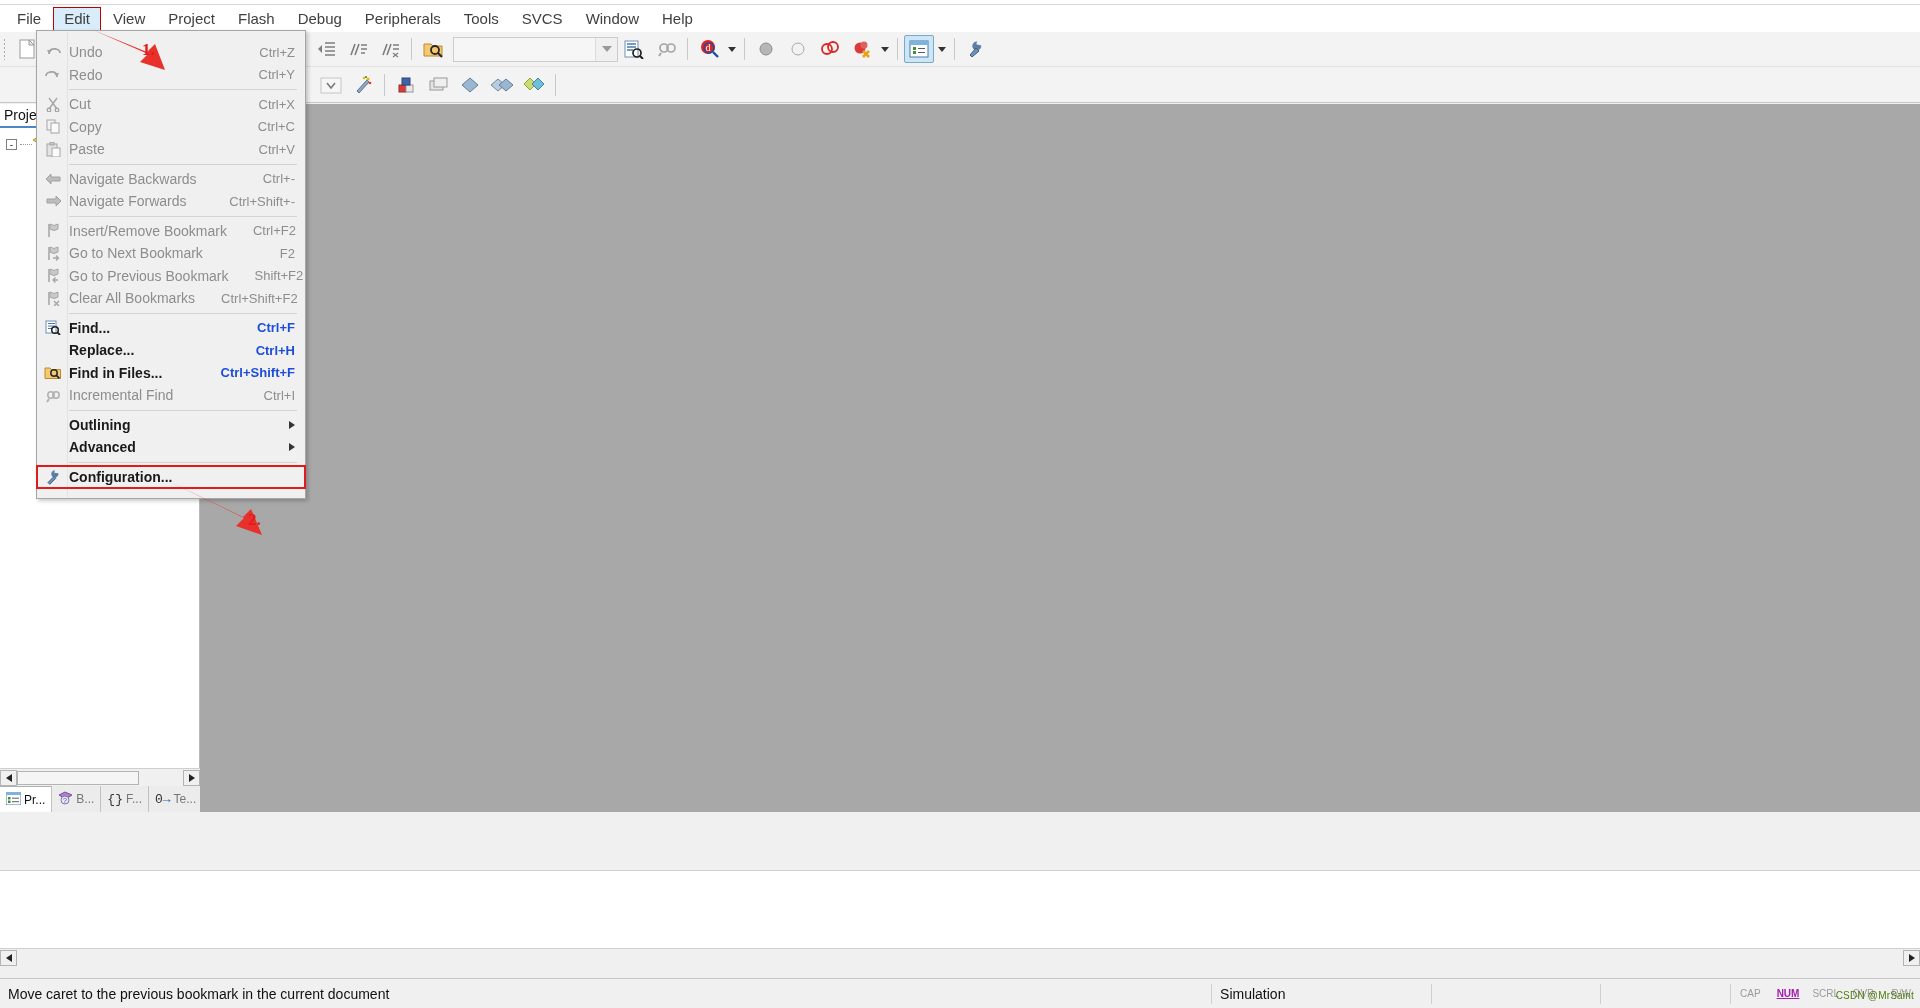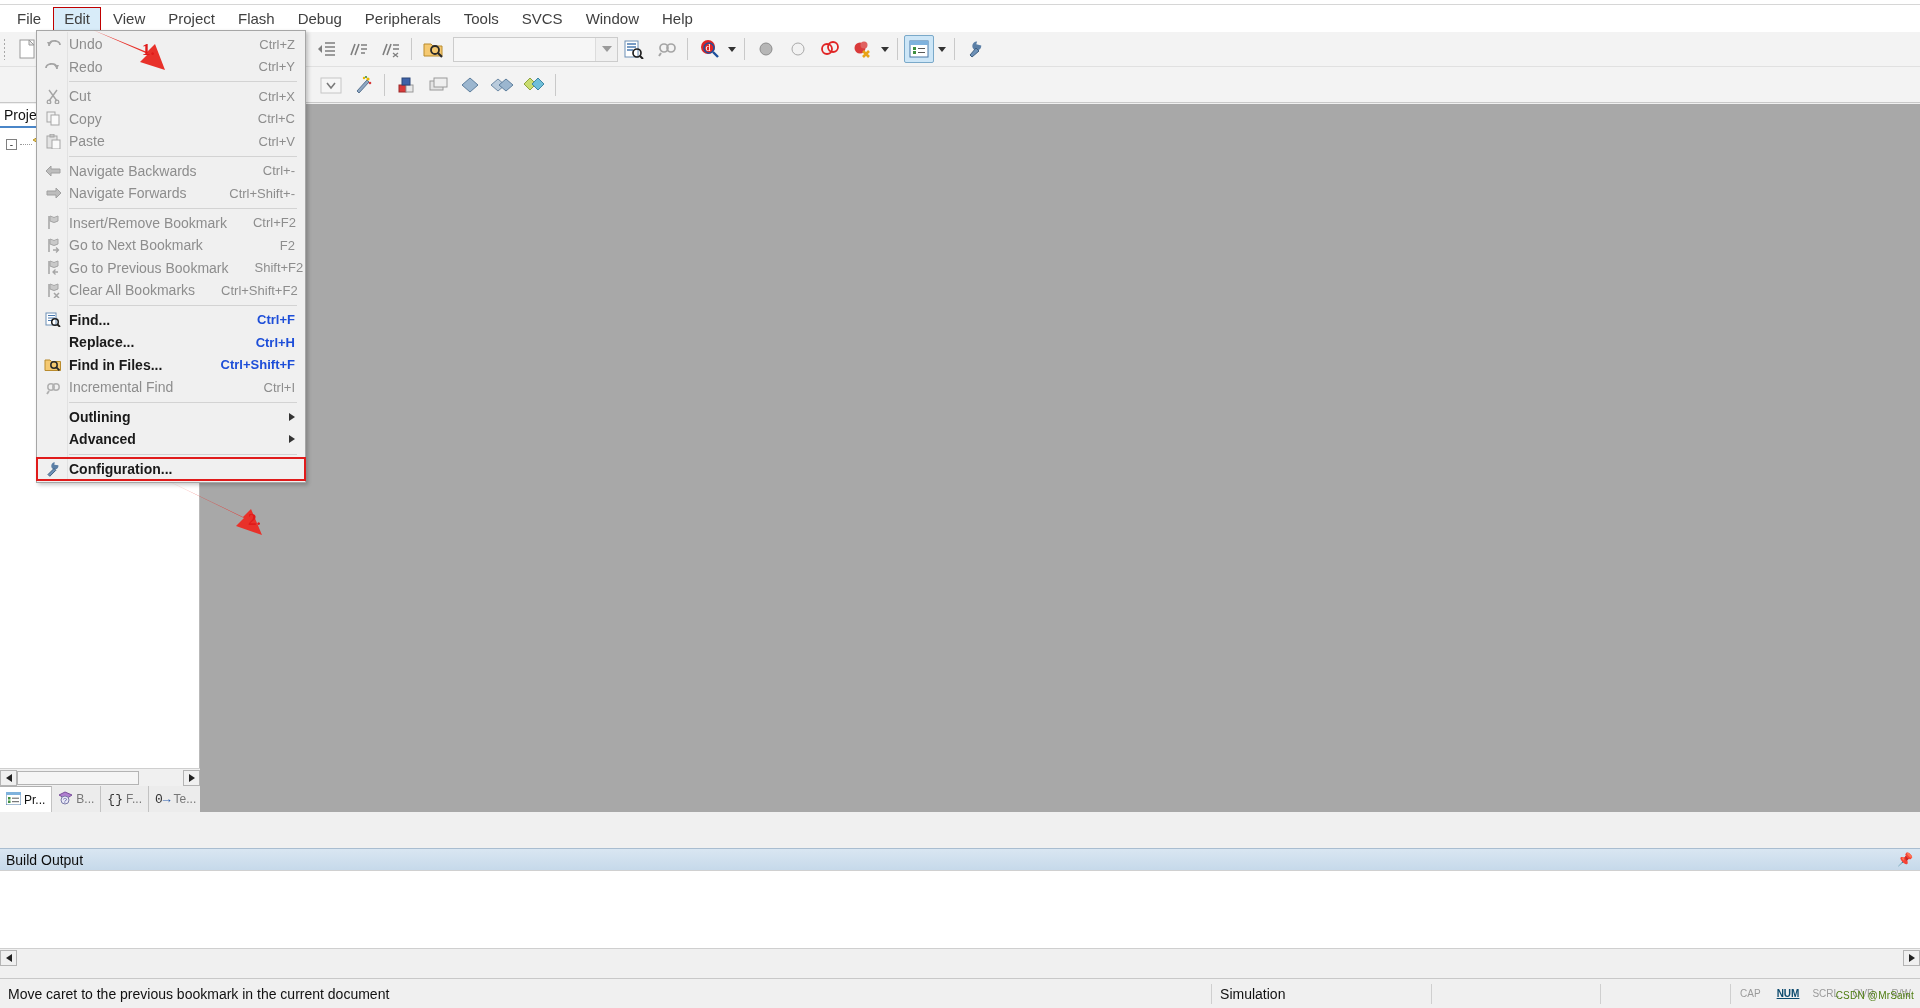--- a/index.html
+++ b/index.html
@@ -139,28 +139,28 @@
   
   .statusbar {
     position: absolute; left: 0; bottom: 0; width: 1920px; height: 30px;
     background: #f0f0f0; border-top: 1px solid #c8c8c8;
     display: flex; align-items: center; font-size: 14px; color: #111;
   }
   .st-cell { height: 30px; display: flex; align-items: center; padding-left: 8px; }
   .st-div { width: 1px; height: 20px; background: #cfcfcf; }
   .st-flag { width: 38px; justify-content: center; padding-left: 0; font-size: 10px; }
   .st-flag.off { color: #9a9a9a; }
-  .st-flag.on { color: #0c4a6e; font-weight: bold; text-decoration: underline; }
+  .st-flag.on { color: #a21caf; font-weight: bold; text-decoration: underline; }
 
   
   .menu {
     position: absolute; left: 36px; top: 30px; width: 270px;
     background: #f0f0f0; border: 1px solid #a6a6a6;
     box-shadow: 2px 2px 4px rgba(0,0,0,.22);
-    padding: 2px 0; z-index: 40;
+    padding: 10px 0; z-index: 40;
   }
   .menu .strip {
     position: absolute; left: 1px; top: 1px; width: 30px; bottom: 1px;
     background: #f0f0f0; border-right: 1px solid #e2e2e2;
   }
   .mrow {
     position: relative; display: flex; align-items: center; height: 22.5px;
     padding-left: 32px; padding-right: 10px; font-size: 14px; color: #8d8d8d;
     z-index: 2; white-space: nowrap;
   }
@@ -494,24 +494,20 @@
       </div>
       <div class="ptab">
         <span style="font-size:13px;color:#333;font-family:'Liberation Mono',monospace">0<span style="color:#2b5dab">→</span></span>
         <span>Te...</span>
       </div>
     </div>
   </div>
 
   <div class="editor"></div>
 
-  <div class="buildbar">
-    <span>Build Output</span>
-    <span class="pin">📌</span>
-  </div>
   <div class="buildbody">
     <div class="hscroll-b">
       <div class="sbtn">
           <span class="arr-l"></span>
         </div>
       <div style="flex:1"></div>
       <div class="sbtn">
           <span class="arr-r"></span>
         </div>
     </div>

